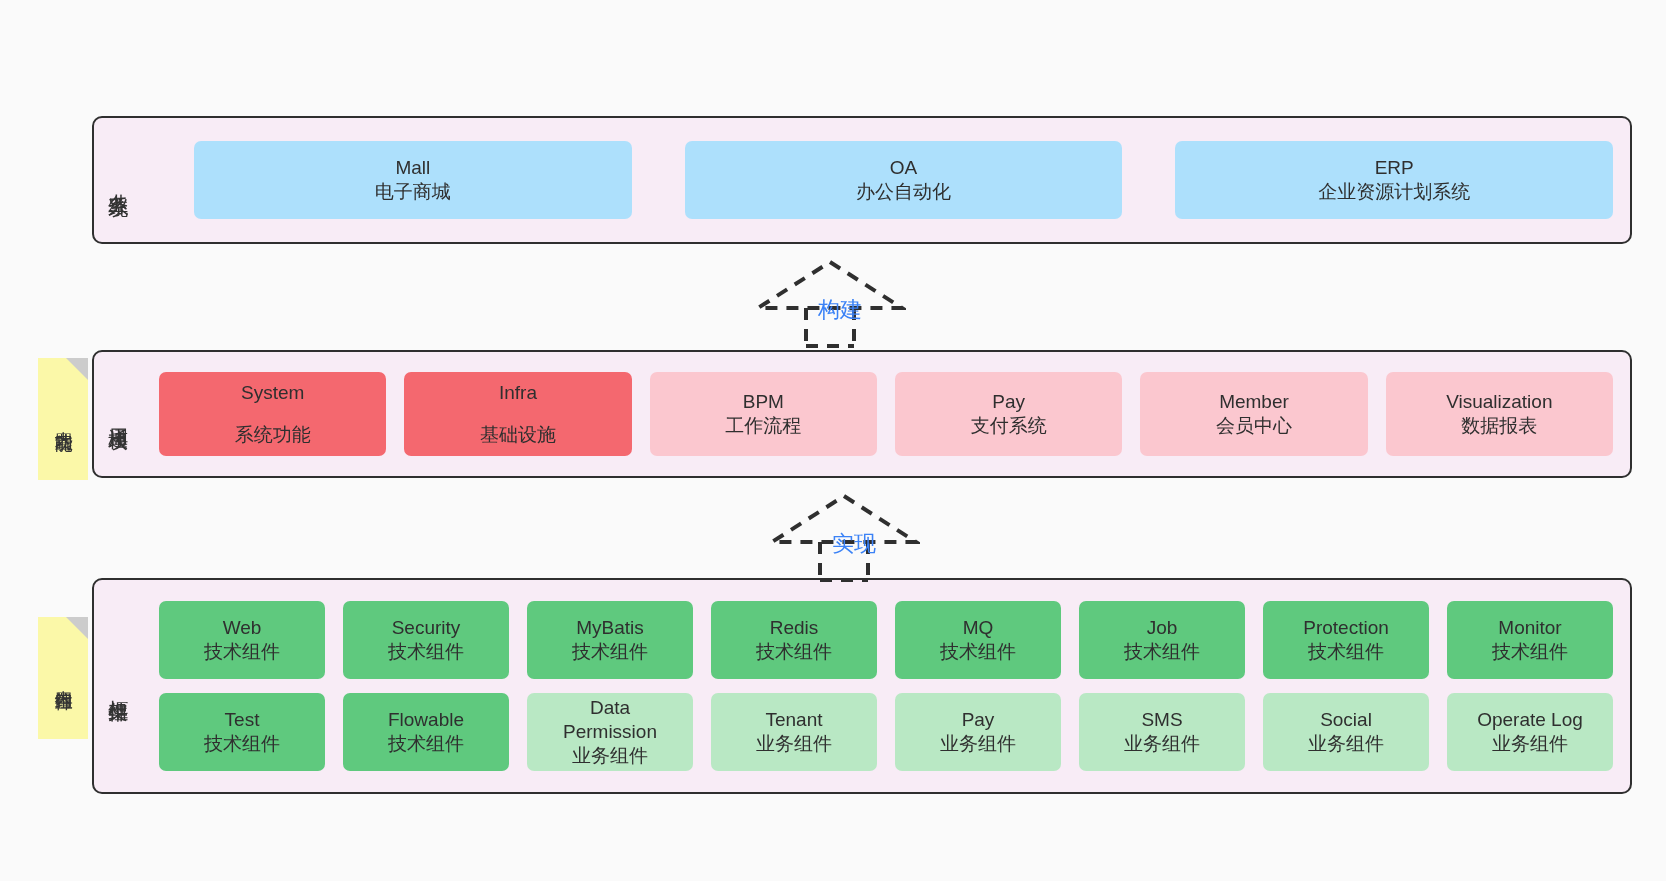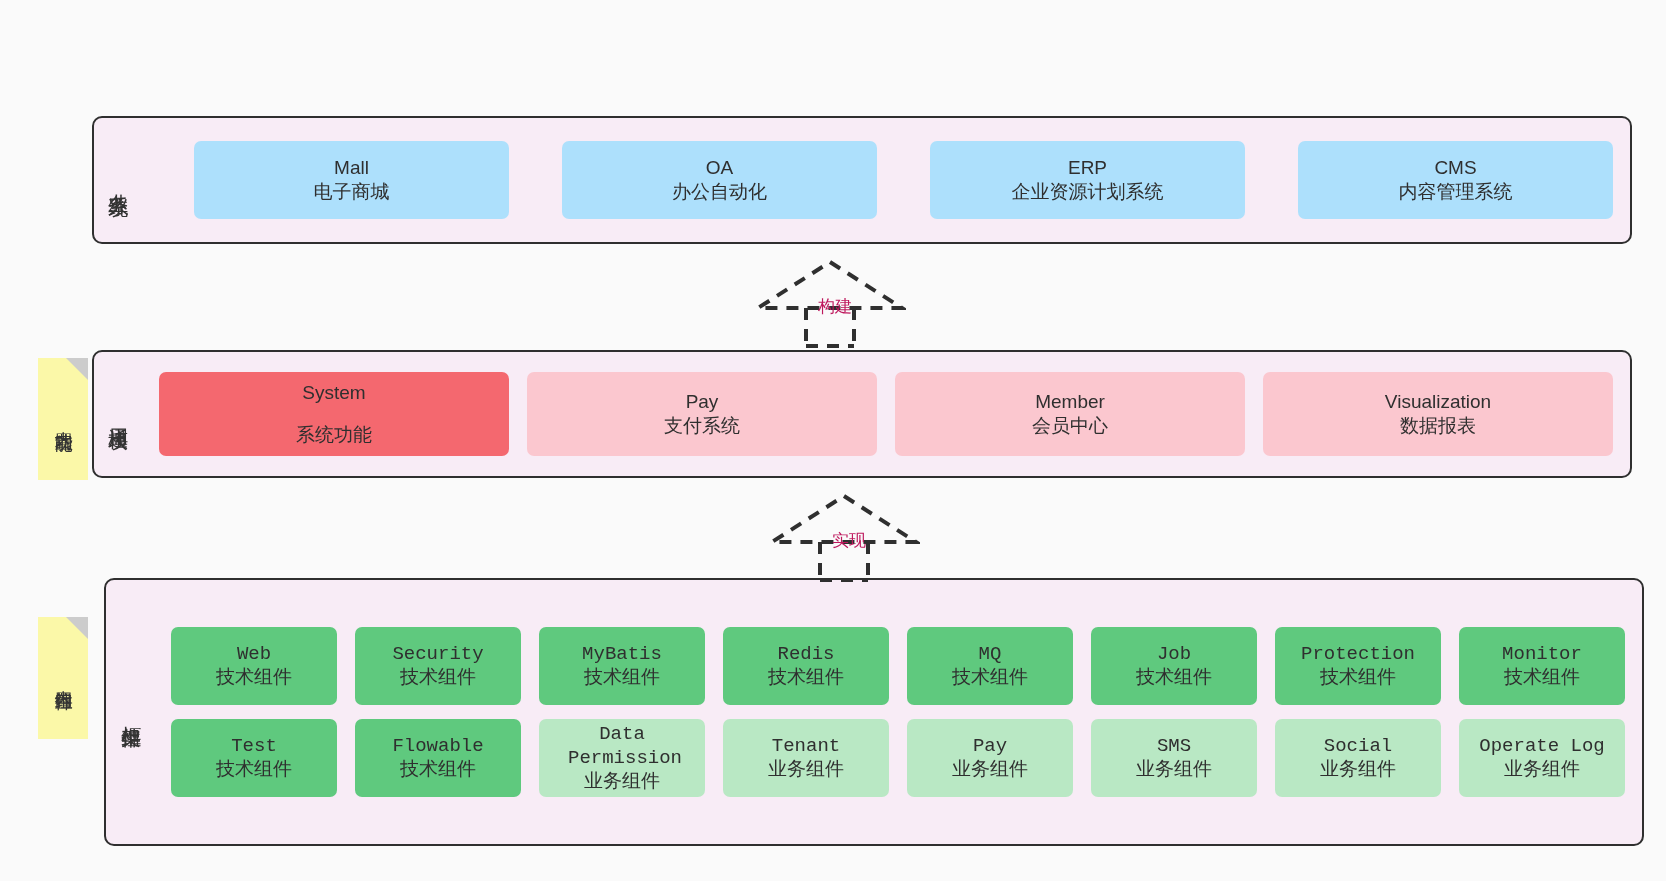--- a/index.html
+++ b/index.html
@@ -113,22 +113,22 @@
     border-left: 22px solid transparent;
   }
 
   
   .arrow-wrap {
     position: absolute;
     z-index: 2;
   }
   .arrow-label {
     position: absolute;
-    font-size: 17px;
-    color: #be185d;
+    font-size: 22px;
+    color: #3b82f6;
     background: transparent;
     white-space: nowrap;
     user-select: none;
   }
 </style>
 </head>
 <body>
 
 <div class="layer" style="left:92px; top:116px; width:1540px; height:128px;">
   <div class="layer-title">业务系统</div>
@@ -138,24 +138,20 @@
       <span class="t1">Mall</span>
       <span class="t2">电子商城</span>
     </div>
     <div class="card c-blue">
       <span class="t1">OA</span>
       <span class="t2">办公自动化</span>
     </div>
     <div class="card c-blue">
       <span class="t1">ERP</span>
       <span class="t2">企业资源计划系统</span>
-    </div>
-    <div class="card c-blue">
-      <span class="t1">CMS</span>
-      <span class="t2">内容管理系统</span>
     </div>
 
   </div>
 </div>
 
 <div class="arrow-wrap" style="left:756px; top:256px; width:150px; height:92px;">
   <svg width="150" height="92" viewBox="0 0 150 92">
 
     <polygon points="74,6 146,52 2,52" fill="#fafafa" stroke="#2f2f2f" stroke-width="4" stroke-dasharray="12,9" stroke-linejoin="miter"></polygon>
 
@@ -170,20 +166,28 @@
   <span>内置功能</span>
 </div>
 
 <div class="layer" style="left:92px; top:350px; width:1540px; height:128px;">
   <div class="layer-title">通用模块</div>
   <div class="layer-body">
 
     <div class="card c-red">
       <span class="t1">System</span>
       <span class="t2">系统功能</span>
+    </div>
+    <div class="card c-red">
+      <span class="t1">Infra</span>
+      <span class="t2">基础设施</span>
+    </div>
+    <div class="card c-pink">
+      <span class="t1">BPM</span>
+      <span class="t2">工作流程</span>
     </div>
     <div class="card c-pink">
       <span class="t1">Pay</span>
       <span class="t2">支付系统</span>
     </div>
     <div class="card c-pink">
       <span class="t1">Member</span>
       <span class="t2">会员中心</span>
     </div>
     <div class="card c-pink">
@@ -201,21 +205,21 @@
     <line x1="98" y1="52" x2="98" y2="92" stroke="#2f2f2f" stroke-width="4" stroke-dasharray="12,9"></line>
     <line x1="50" y1="90" x2="98" y2="90" stroke="#2f2f2f" stroke-width="4" stroke-dasharray="12,9"></line>
   </svg>
   <span class="arrow-label" style="left:62px; top:39px;">实现</span>
 </div>
 
 <div class="sticky" style="left:38px; top:617px; height:122px;">
   <span>内置组件</span>
 </div>
 
-<div class="layer" style="left:104px; top:578px; width:1540px; height:268px;font-family:Liberation Mono, monospace;">
+<div class="layer" style="left:92px; top:578px; width:1540px; height:216px;">
   <div class="layer-title">框架组件</div>
   <div class="layer-body two-rows">
 
     <div class="row">
       <div class="card c-green">
         <span class="t1">Web</span>
         <span class="t2">技术组件</span>
       </div>
       <div class="card c-green">
         <span class="t1">Security</span>

